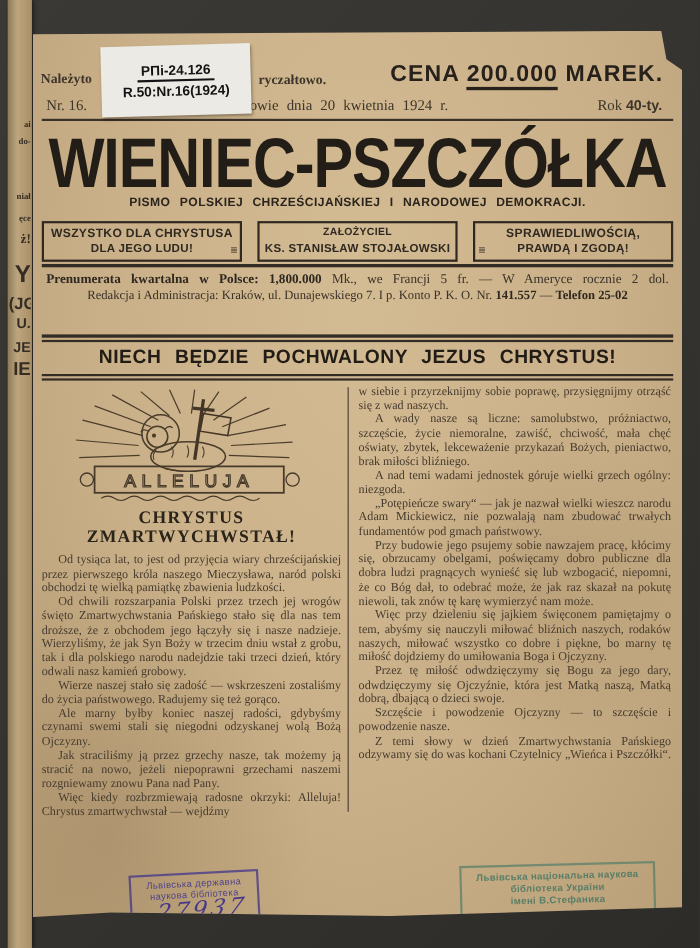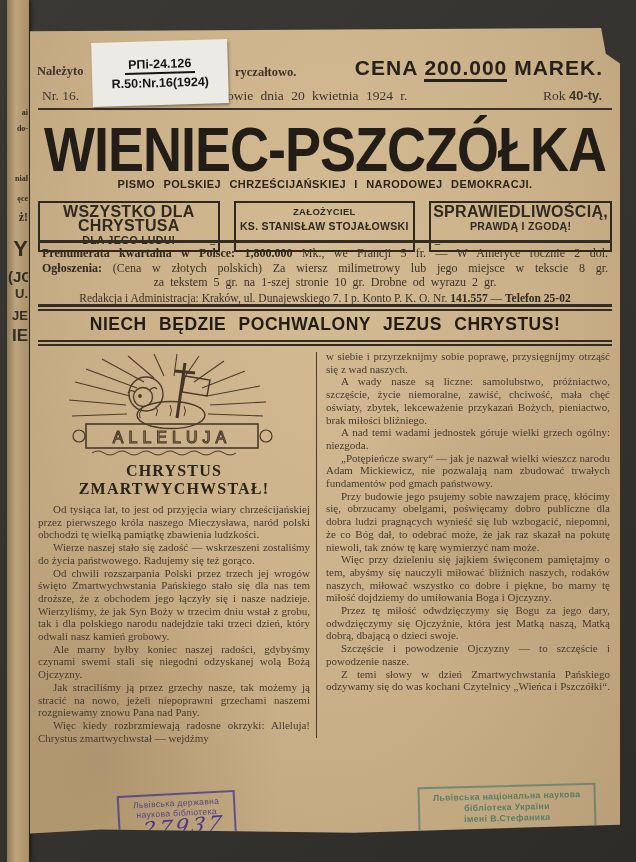--- a/index.html
+++ b/index.html
@@ -50,21 +50,21 @@
   .masthead{position:absolute;left:0;top:84px;width:100%;text-align:center;}
   .mast-title{display:inline-block;font-family:"Liberation Sans",sans-serif;font-weight:bold;
       font-size:54px;letter-spacing:-1px;color:#221d17;transform:scaleY(1.18);transform-origin:top center;
       white-space:nowrap;}
   .mast-sub{position:absolute;left:0;top:150px;width:100%;text-align:center;
       font-family:"Liberation Sans",sans-serif;font-weight:bold;font-size:11px;
       letter-spacing:.4px;word-spacing:5px;color:#2a241d;}
   .boxes{position:absolute;left:8px;top:173px;width:574px;display:flex;gap:14px;align-items:stretch;}
   .mbox{flex:1;border:2px solid #2f2921;padding:2px 2px 3px;text-align:center;
       font-family:"Liberation Sans",sans-serif;font-weight:bold;color:#2f2921;position:relative;}
-  .mbox .b1{font-size:16px;line-height:14px;letter-spacing:.3px;}
+  .mbox .b1{font-size:11px;line-height:14px;letter-spacing:.3px;}
   .mbox .b2{font-size:10.5px;line-height:14px;letter-spacing:.3px;}
   .mbox .deco{position:absolute;font-size:11px;letter-spacing:-1px;color:#2f2921;}
   .rule-boxes{position:absolute;left:8px;top:212px;width:574px;border-top:3px solid #332c24;}
 
   
   .imprint{position:absolute;left:12px;top:218px;width:566px;font-size:12px;color:#3a3128;}
   .imp-l{line-height:14.5px;text-align:justify;text-align-last:justify;}
   .imp-l3{line-height:14.5px;text-align:center;word-spacing:3px;}
   .imp-l4{line-height:16px;text-align:center;font-size:11.5px;}
   .imprint b{color:#2e2820;}
@@ -178,25 +178,20 @@
     </div>
   </div>
   <div class="rule-boxes"></div>
 
   <div class="imprint">
     <div class="imp-l">
       <b>Prenumerata kwartalna w Polsce:</b>
       <b>1,800.000</b>
       <span>Mk., we Francji 5 fr. — W Ameryce rocznie 2 dol.</span>
     </div>
-    <div class="imp-l">
-      <b>Ogłoszenia:</b>
-      <span>(Cena w złotych polskich) Za wiersz milimetrowy lub jego miejsce w tekscie 8 gr.</span>
-    </div>
-    <div class="imp-l3">za tekstem 5 gr. na 1-szej stronie 10 gr. Drobne od wyrazu 2 gr.</div>
     <div class="imp-l4">
       <span>Redakcja i Administracja:</span>
       <span>Kraków, ul. Dunajewskiego 7. I p. Konto P. K. O. Nr.</span>
       <b>141.557</b>
       <span>—</span>
       <b>Telefon 25-02</b>
     </div>
   </div>
   <div class="rule-dbl1"></div>
   <div class="rule-dbl1b"></div>
@@ -251,22 +246,22 @@
             <circle cx="208" cy="82" r="6" stroke-width="1.2"></circle>
             <path d="M34,99 q6,-4 12,0 t12,0 t12,0 t12,0 t12,0 t12,0 t12,0 t12,0 t12,0 t12,0 t12,0 t12,0" stroke-width="1"></path>
           </g>
           <text x="114" y="89" text-anchor="middle" font-family="Liberation Sans, sans-serif" font-size="16" letter-spacing="5" fill="#cab088" stroke="#473a2b" stroke-width="1.1">ALLELUJA</text>
         </svg>
       </div>
 
       <div class="art-heading">CHRYSTUS ZMARTWYCHWSTAŁ!</div>
 
       <p class="body-p">Od tysiąca lat, to jest od przyjęcia wiary chrześcijańskiej przez pierwszego króla naszego Mieczysława, naród polski obchodzi tę wielką pamiątkę zbawienia ludzkości.</p>
+      <p class="body-p">Od chwili rozszarpania Polski przez trzech jej wrogów święto Zmartwychwstania Pańskiego stało się dla nas tem droższe, że z obchodem jego łączyły się i nasze nadzieje. Wierzyliśmy, że jak Syn Boży w trzecim dniu wstał z grobu, tak i dla polskiego narodu nadejdzie taki trzeci dzień, który odwali nasz kamień grobowy.</p>
       <p class="body-p">Wierze naszej stało się zadość — wskrzeszeni zostaliśmy do życia państwowego. Radujemy się też gorąco.</p>
-      <p class="body-p">Od chwili rozszarpania Polski przez trzech jej wrogów święto Zmartwychwstania Pańskiego stało się dla nas tem droższe, że z obchodem jego łączyły się i nasze nadzieje. Wierzyliśmy, że jak Syn Boży w trzecim dniu wstał z grobu, tak i dla polskiego narodu nadejdzie taki trzeci dzień, który odwali nasz kamień grobowy.</p>
       <p class="body-p">Ale marny byłby koniec naszej radości, gdybyśmy czynami swemi stali się niegodni odzyskanej wolą Bożą Ojczyzny.</p>
       <p class="body-p">Jak straciliśmy ją przez grzechy nasze, tak możemy ją stracić na nowo, jeżeli niepoprawni grzechami naszemi rozgniewamy znowu Pana nad Pany.</p>
       <p class="body-p">Więc kiedy rozbrzmiewają radosne okrzyki: Alleluja! Chrystus zmartwychwstał — wejdźmy</p>
     </div>
 
     <div class="col-right">
       <p class="body-p noindent">w siebie i przyrzeknijmy sobie poprawę, przysięgnijmy otrząść się z wad naszych.</p>
       <p class="body-p">A wady nasze są liczne: samolubstwo, próżniactwo, szczęście, życie niemoralne, zawiść, chciwość, mała chęć oświaty, zbytek, lekceważenie przykazań Bożych, pieniactwo, brak miłości bliźniego.</p>
       <p class="body-p">A nad temi wadami jednostek góruje wielki grzech ogólny: niezgoda.</p>
       <p class="body-p">„Potępieńcze swary“ — jak je nazwał wielki wieszcz narodu Adam Mickiewicz, nie pozwalają nam zbudować trwałych fundamentów pod gmach państwowy.</p>

